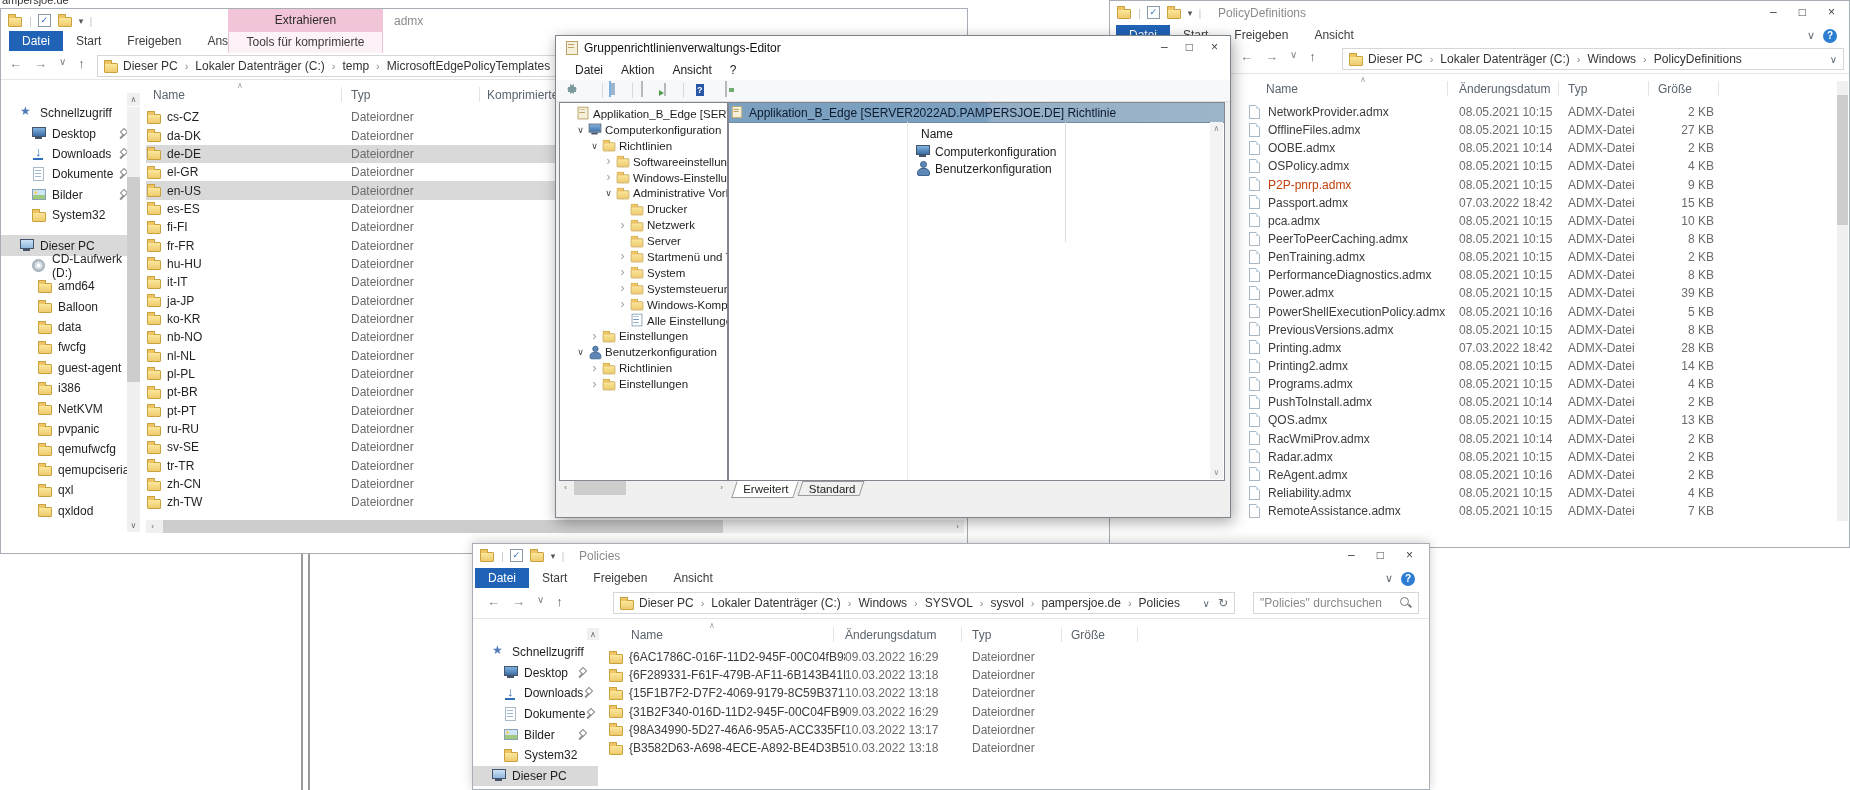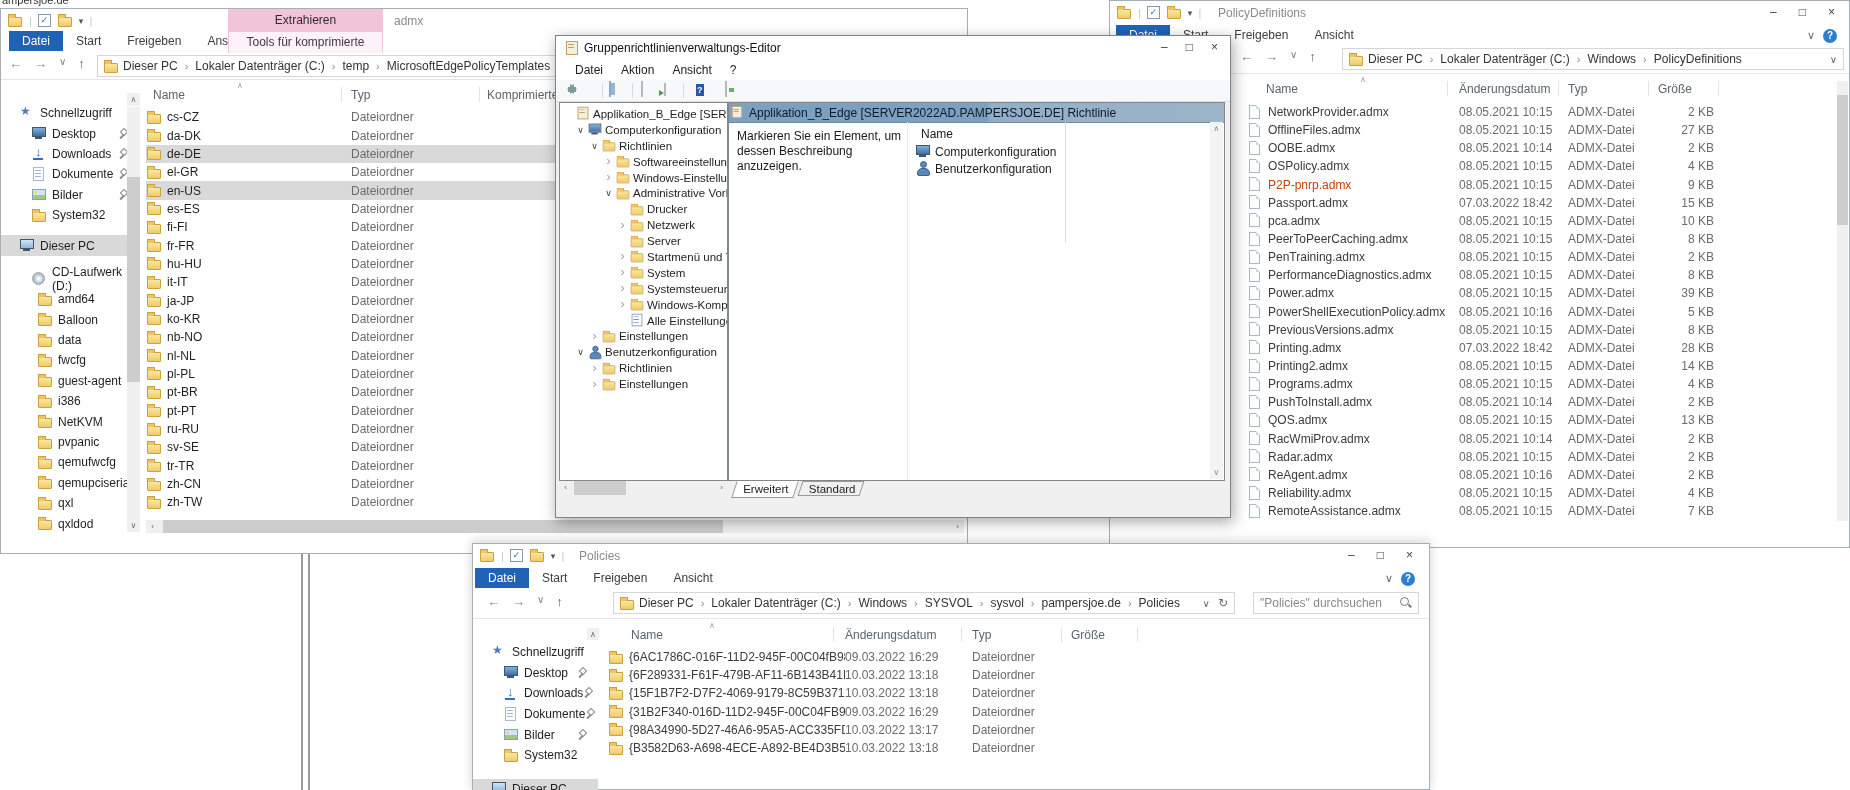--- a/index.html
+++ b/index.html
@@ -97,21 +97,21 @@
   .frow[data-sel="true"]{background:#d9d9d9}
   .cell{overflow:hidden;white-space:nowrap}
   .cell.name{display:flex;align-items:center;gap:5px}
   .meta{color:#6b6b6b}
   .size{text-align:right;padding-right:4px;color:#6b6b6b}
 
   .srow{display:flex;align-items:center;padding-left:18px;box-sizing:border-box}
   .srow[data-level="1"]{padding-left:30px}
   .srow[data-level="2"]{padding-left:36px}
   .srow[data-sel="true"]{background:#d9d9d9}
-  .srow[data-gap="8"]{margin-top:13px}
+  .srow[data-gap="8"]{margin-top:0}
   .srow[data-gap="10"]{margin-top:10px}
   .slabel{margin-left:5px}
 
   
   .sb-track{position:absolute;background:#f0f0f0}
   .sb-thumb{position:absolute;background:#cdcdcd}
   .sb-arrow{position:absolute;background:#f0f0f0;color:#6b6b6b;font-size:8px;text-align:center;line-height:13px}
 
   
   .statusbar{position:absolute;left:0;right:0;bottom:0;border-top:1px solid #d6d6d6;background:#fff;color:#3d3d3d}
@@ -1020,21 +1020,20 @@
     <div class="sb-arrow" style="left:3px;top:445px;width:13px;height:14px">‹</div>
     <div class="sb-track" style="left:16px;top:445px;width:143px;height:14px"></div>
     <div class="sb-thumb" style="left:18px;top:445px;width:52px;height:14px"></div>
     <div class="sb-arrow" style="left:159px;top:445px;width:13px;height:14px">›</div>
 
     <div class="rightpane">
       <div class="gpohdr">
         <span class="ic" data-icon="scroll"></span>
         <span style="margin-left:4px">Applikation_B_Edge [SERVER2022AD.PAMPERSJOE.DE] Richtlinie</span>
       </div>
-      <div class="gpodesc">Markieren Sie ein Element, um dessen Beschreibung anzuzeigen.</div>
       <div class="gpocol"></div>
       <div class="gpocol2"></div>
       <span class="gponame">Name</span>
       <div class="gpoitems">
 
           <div class="gpoitem">
             <span class="ic" data-icon="computer"></span>
             <span>Computerkonfiguration</span>
           </div>
 

